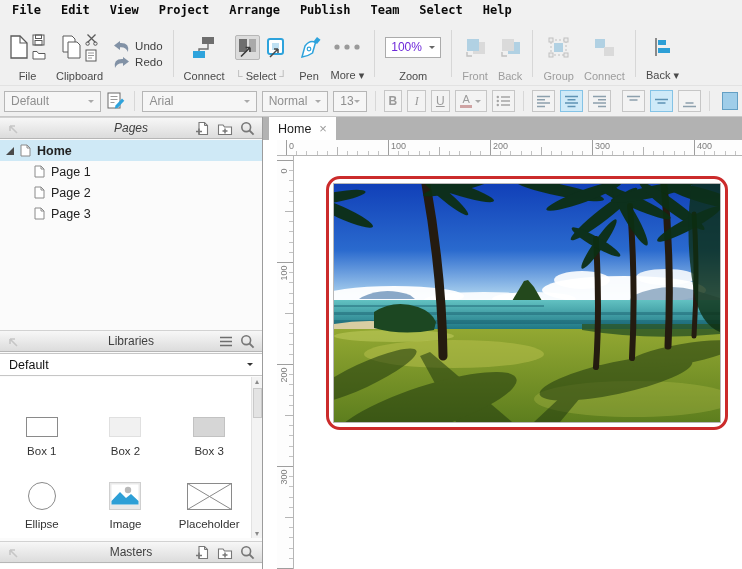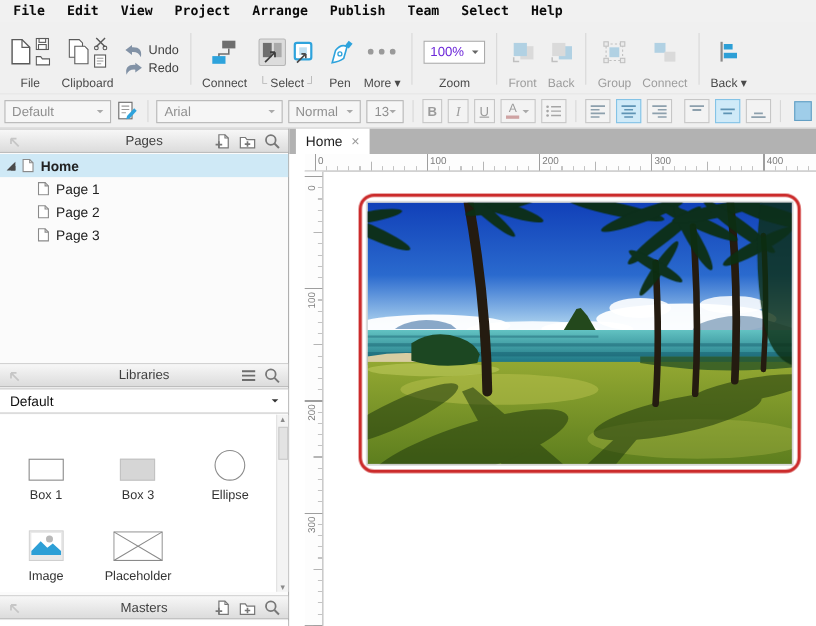--- a/index.html
+++ b/index.html
@@ -411,21 +411,21 @@
       <svg width="15" height="13" viewBox="0 0 15 13">
           <path d="M3.5 8 h8 M1 11.5 h13" stroke="#8da0ad" stroke-width="1.6"></path>
         </svg>
     </div>
     <div class="f-div"></div>
     <div class="swatch"></div>
   </div>
 
   <div class="leftpanel">
 
-    <div class="panel-hdr" style="top:0;">
+    <div class="panel-hdr" style="top:0;font-style:italic;">
       <span class="hdr-left hdr-ic">
         <svg width="13" height="13" viewBox="0 0 13 13">
             <path d="M11 11 L4 4 M4 4 v5 M4 4 h5" stroke="#c6c6c6" stroke-width="1.6" fill="none"></path>
           </svg>
       </span>
       <span class="panel-title">Pages</span>
       <span class="hdr-right">
         <span class="hdr-ic">
           <svg width="15" height="15" viewBox="0 0 15 15">
               <path d="M4 1.5 h5.5 l3 3 v9 h-8.5 z" fill="#fff" stroke="#777" stroke-width="1.1"></path>
@@ -516,20 +516,24 @@
     <div class="libdd">
       <span>Default</span>
       <span class="caret"></span>
     </div>
 
     <div class="libcontent">
       <div class="libgrid">
         <div class="libitem">
           <span class="w-box w-box1"></span>
           <span>Box 1</span>
+        </div>
+        <div class="libitem">
+          <span class="w-box w-box2"></span>
+          <span>Box 2</span>
         </div>
         <div class="libitem">
           <span class="w-box w-box3"></span>
           <span>Box 3</span>
         </div>
         <div class="libitem">
           <span class="w-ellipse"></span>
           <span>Ellipse</span>
         </div>
         <div class="libitem">

